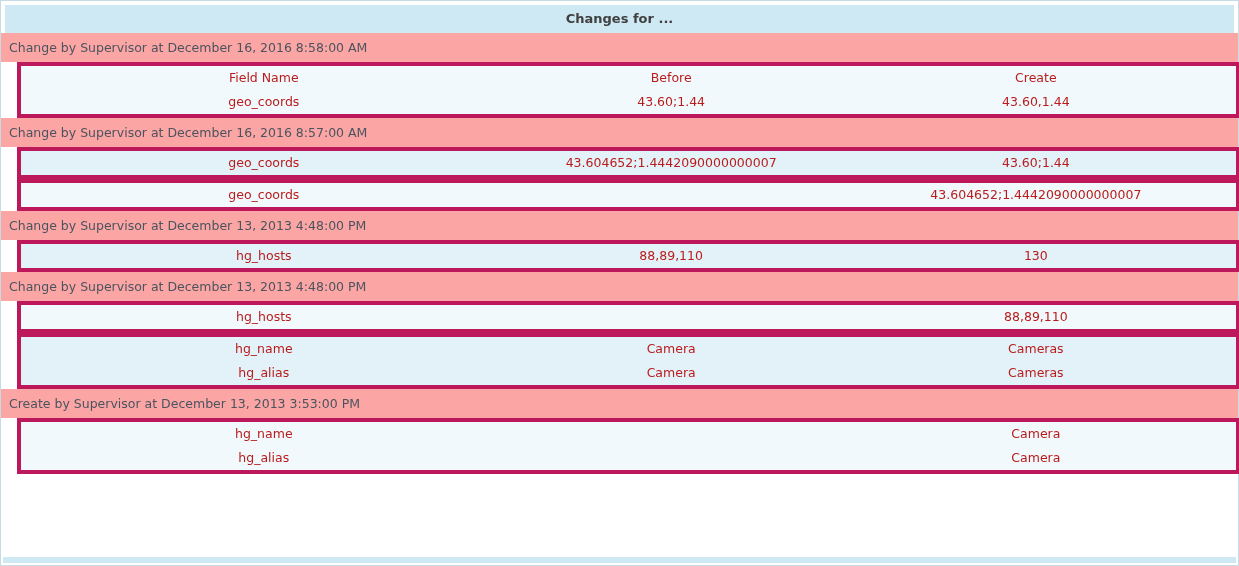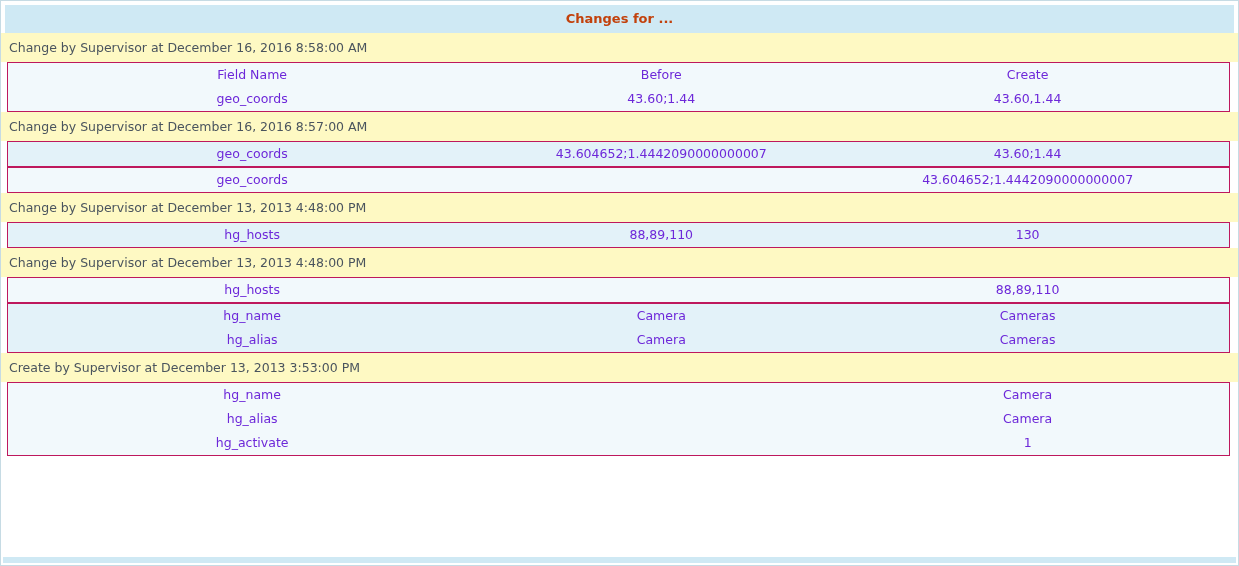--- a/index.html
+++ b/index.html
@@ -14,42 +14,42 @@
     position: relative;
     width: 1239px; height: 566px;
     border: 1px solid #c6dbe4;
     background: #ffffff;
     display: flex;
     flex-direction: column;
   }
   .titlebar {
     margin: 4px 4px 0 4px;
     background: #cfe9f4;
-    color: #c2410c;
+    color: #404040;
     font-size: 13px;
     font-weight: bold;
     text-align: center;
     padding: 6px 0 7px 0;
     flex: 0 0 auto;
   }
   .section-label {
     padding: 7px 8px 7px 8px;
     font-size: 12.5px;
     color: #4a545e;
     line-height: 15px;
-    background: #fef9c3;
+    background: #fca5a5;
   }
   table.changes {
     width: calc(100% - 14px);
-    margin: 0 6px;
+    margin: 0 16px;
     border-collapse: collapse;
-    border: 1px solid #be185d;
+    border: 4px solid #be185d;
     table-layout: fixed;
     font-size: 12.5px;
-    color: #6d28d9;
+    color: #b91c1c;
   }
   table.changes td, table.changes th {
     text-align: center;
     font-weight: normal;
     padding: 4px 4px 5px 4px;
     line-height: 15px;
     overflow: hidden;
     white-space: nowrap;
   }
   table.changes col.c-field  { width: 40%; }
@@ -206,24 +206,19 @@
     <td></td>
     <td>Camera</td>
   </tr>
 
   <tr>
     <td>hg_alias</td>
     <td></td>
     <td>Camera</td>
   </tr>
 
-  <tr>
-    <td>hg_activate</td>
-    <td></td>
-    <td>1</td>
-  </tr>
 </tbody>
     </table>
   </div>
 </div>
 
   <div class="footerbar"></div>
 </div>
 
 </body></html>

